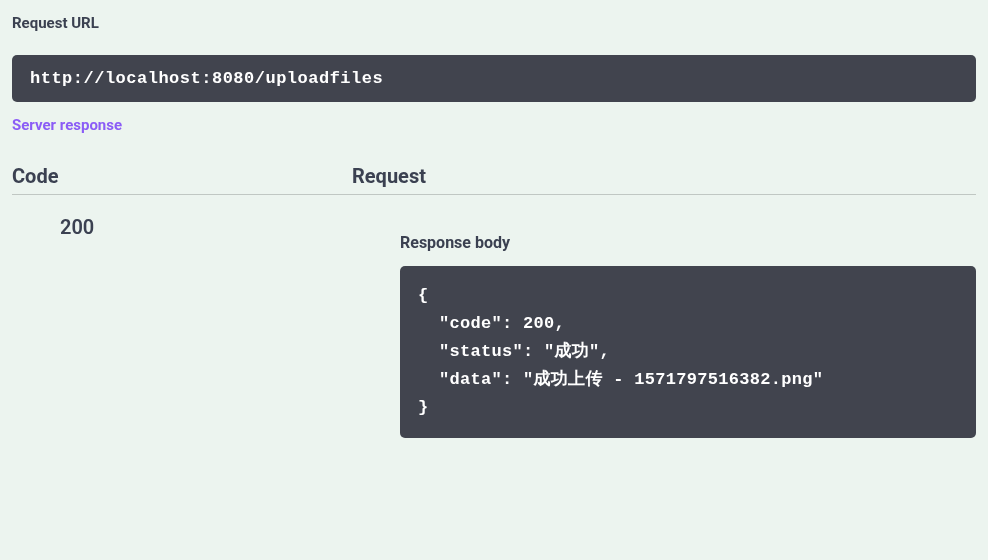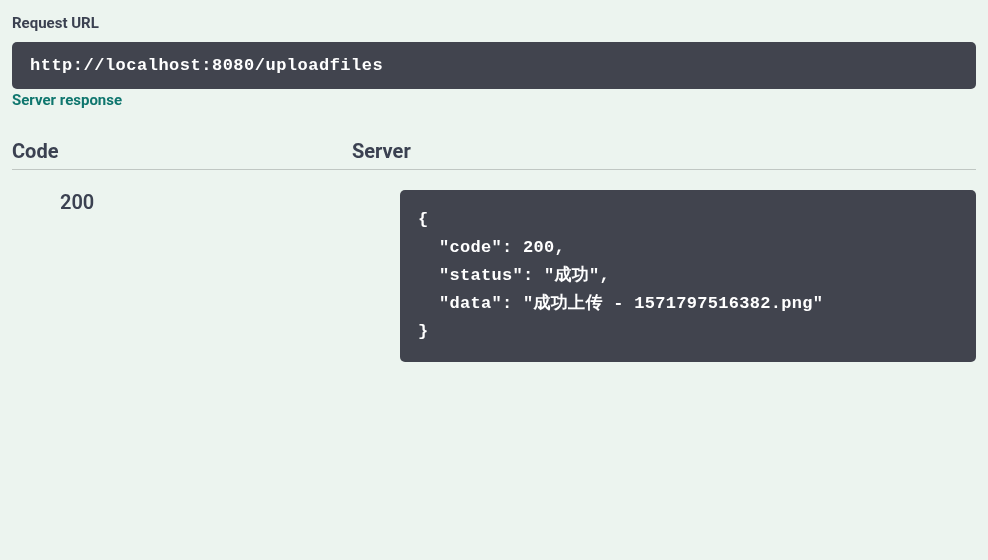--- a/index.html
+++ b/index.html
@@ -18,40 +18,40 @@
     }
 
     .container {
       padding: 0 12px;
     }
 
     .section-label {
       font-size: 15px;
       font-weight: 700;
       color: #3b4151;
-      margin-bottom: 10px;
+      margin-bottom: 23px;
       margin-top: 14px;
     }
 
     .url-box {
       background-color: #41444e;
       color: #ffffff;
       font-family: "SFMono-Regular", Consolas, "Liberation Mono", Menlo, Courier, monospace;
       font-size: 17px;
       font-weight: 600;
       padding: 14px 18px;
       border-radius: 5px;
-      margin-bottom: 2px;
+      margin-bottom: 14px;
       letter-spacing: 0.5px;
     }
 
     .server-response-label {
       font-size: 15px;
       font-weight: 700;
-      color: #0f766e;
+      color: #8b5cf6;
       margin-bottom: 30px;
     }
 
     .response-header-row {
       display: flex;
       padding-bottom: 6px;
       border-bottom: 1px solid #c0c7c3;
       margin-bottom: 20px;
     }
 
@@ -113,26 +113,27 @@
 <div class="container">
 
   <div class="section-label">Request URL</div>
 
   <div class="url-box">http://localhost:8080/uploadfiles</div>
 
   <div class="server-response-label">Server response</div>
 
   <div class="response-header-row">
     <div class="code-header">Code</div>
-    <div class="details-header">Server</div>
+    <div class="details-header">Request</div>
   </div>
 
   <div class="response-row">
     <div class="code-col">200</div>
     <div class="details-col">
+      <div class="response-body-label">Response body</div>
       <div class="response-body-box">{
   "code": 200,
   "status": "成功",
   "data": "成功上传 - 1571797516382.png"
 }</div>
     </div>
   </div>
 
 </div>
 

